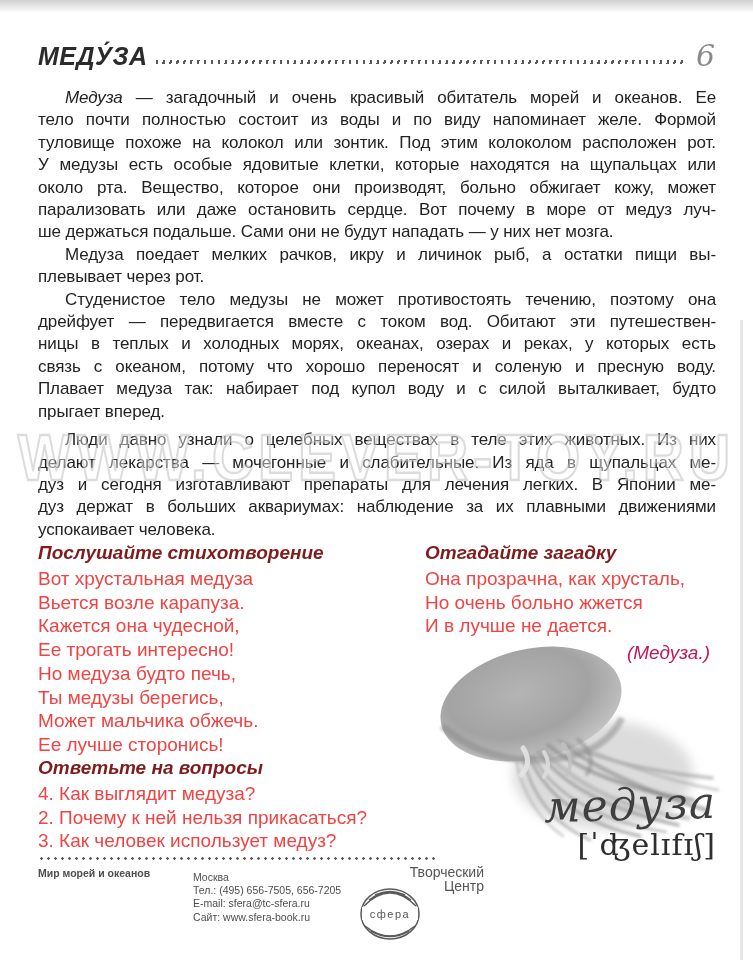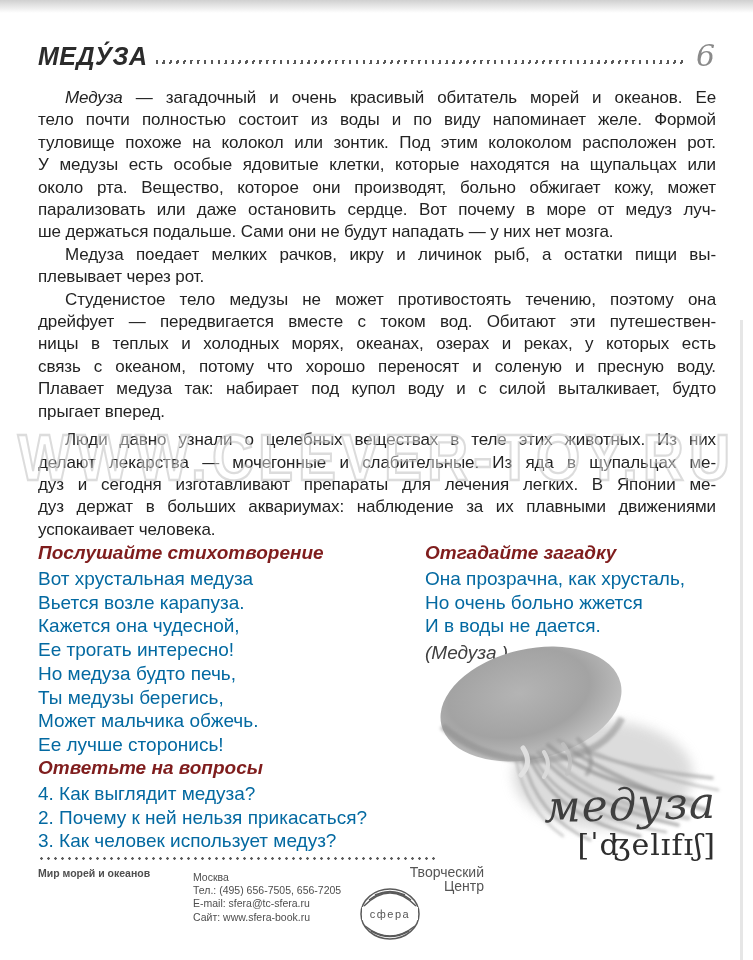--- a/index.html
+++ b/index.html
@@ -26,22 +26,22 @@
   .para-gap{margin-top:6px;}
   .line{white-space:normal;}
   .just{text-align:justify;text-align-last:justify;}
   .indent{text-indent:27px;}
   .italic{font-style:italic;}
 
   
   .poem-col{position:absolute;left:38px;top:542px;width:372px;}
   .riddle-col{position:absolute;left:425px;top:542px;width:291px;}
   .col-title{font-size:19px;font-weight:bold;font-style:italic;color:#7f1d1d;margin-bottom:3px;line-height:22px;}
-  .poem-col .line,.riddle-col .line,.questions .line{font-size:19px;line-height:23.7px;color:#0369a1;}
-  .riddle-answer{font-style:italic;font-size:19px;text-align:left;padding-right:6px;margin-top:4px;color:#404040;}
+  .poem-col .line,.riddle-col .line,.questions .line{font-size:19px;line-height:23.7px;color:#ef4444;}
+  .riddle-answer{font-style:italic;font-size:19px;text-align:right;padding-right:6px;margin-top:4px;color:#be185d;}
 
   
   .questions{position:absolute;left:38px;top:757px;width:400px;}
 
   
   .dots-sep{position:absolute;left:38px;top:856px;width:400px;height:5px;
     background-image:radial-gradient(circle,#5c5c5c 1.1px,transparent 1.5px);
     background-size:7px 5px;background-repeat:repeat-x;}
 
   
@@ -128,21 +128,21 @@
         <div class="line">Может мальчика обжечь.</div>
         <div class="line">Ее лучше сторонись!</div>
       </div>
   </div>
 
   <div class="riddle-col">
     <div class="col-title">Отгадайте загадку</div>
     <div>
         <div class="line">Она прозрачна, как хрусталь,</div>
         <div class="line">Но очень больно жжется</div>
-        <div class="line">И в воды не дается.</div>
+        <div class="line">И в лучше не дается.</div>
       </div>
     <div class="riddle-answer">(Медуза.)</div>
   </div>
 
   <svg class="jelly" width="300" height="205" viewBox="0 0 300 205" aria-hidden="true">
     <defs>
       <radialGradient id="bg1" cx="45%" cy="38%" r="78%">
         <stop offset="0%" stop-color="#b4b4b4"></stop>
         <stop offset="50%" stop-color="#a3a3a3"></stop>
         <stop offset="85%" stop-color="#c7c7c7"></stop>

